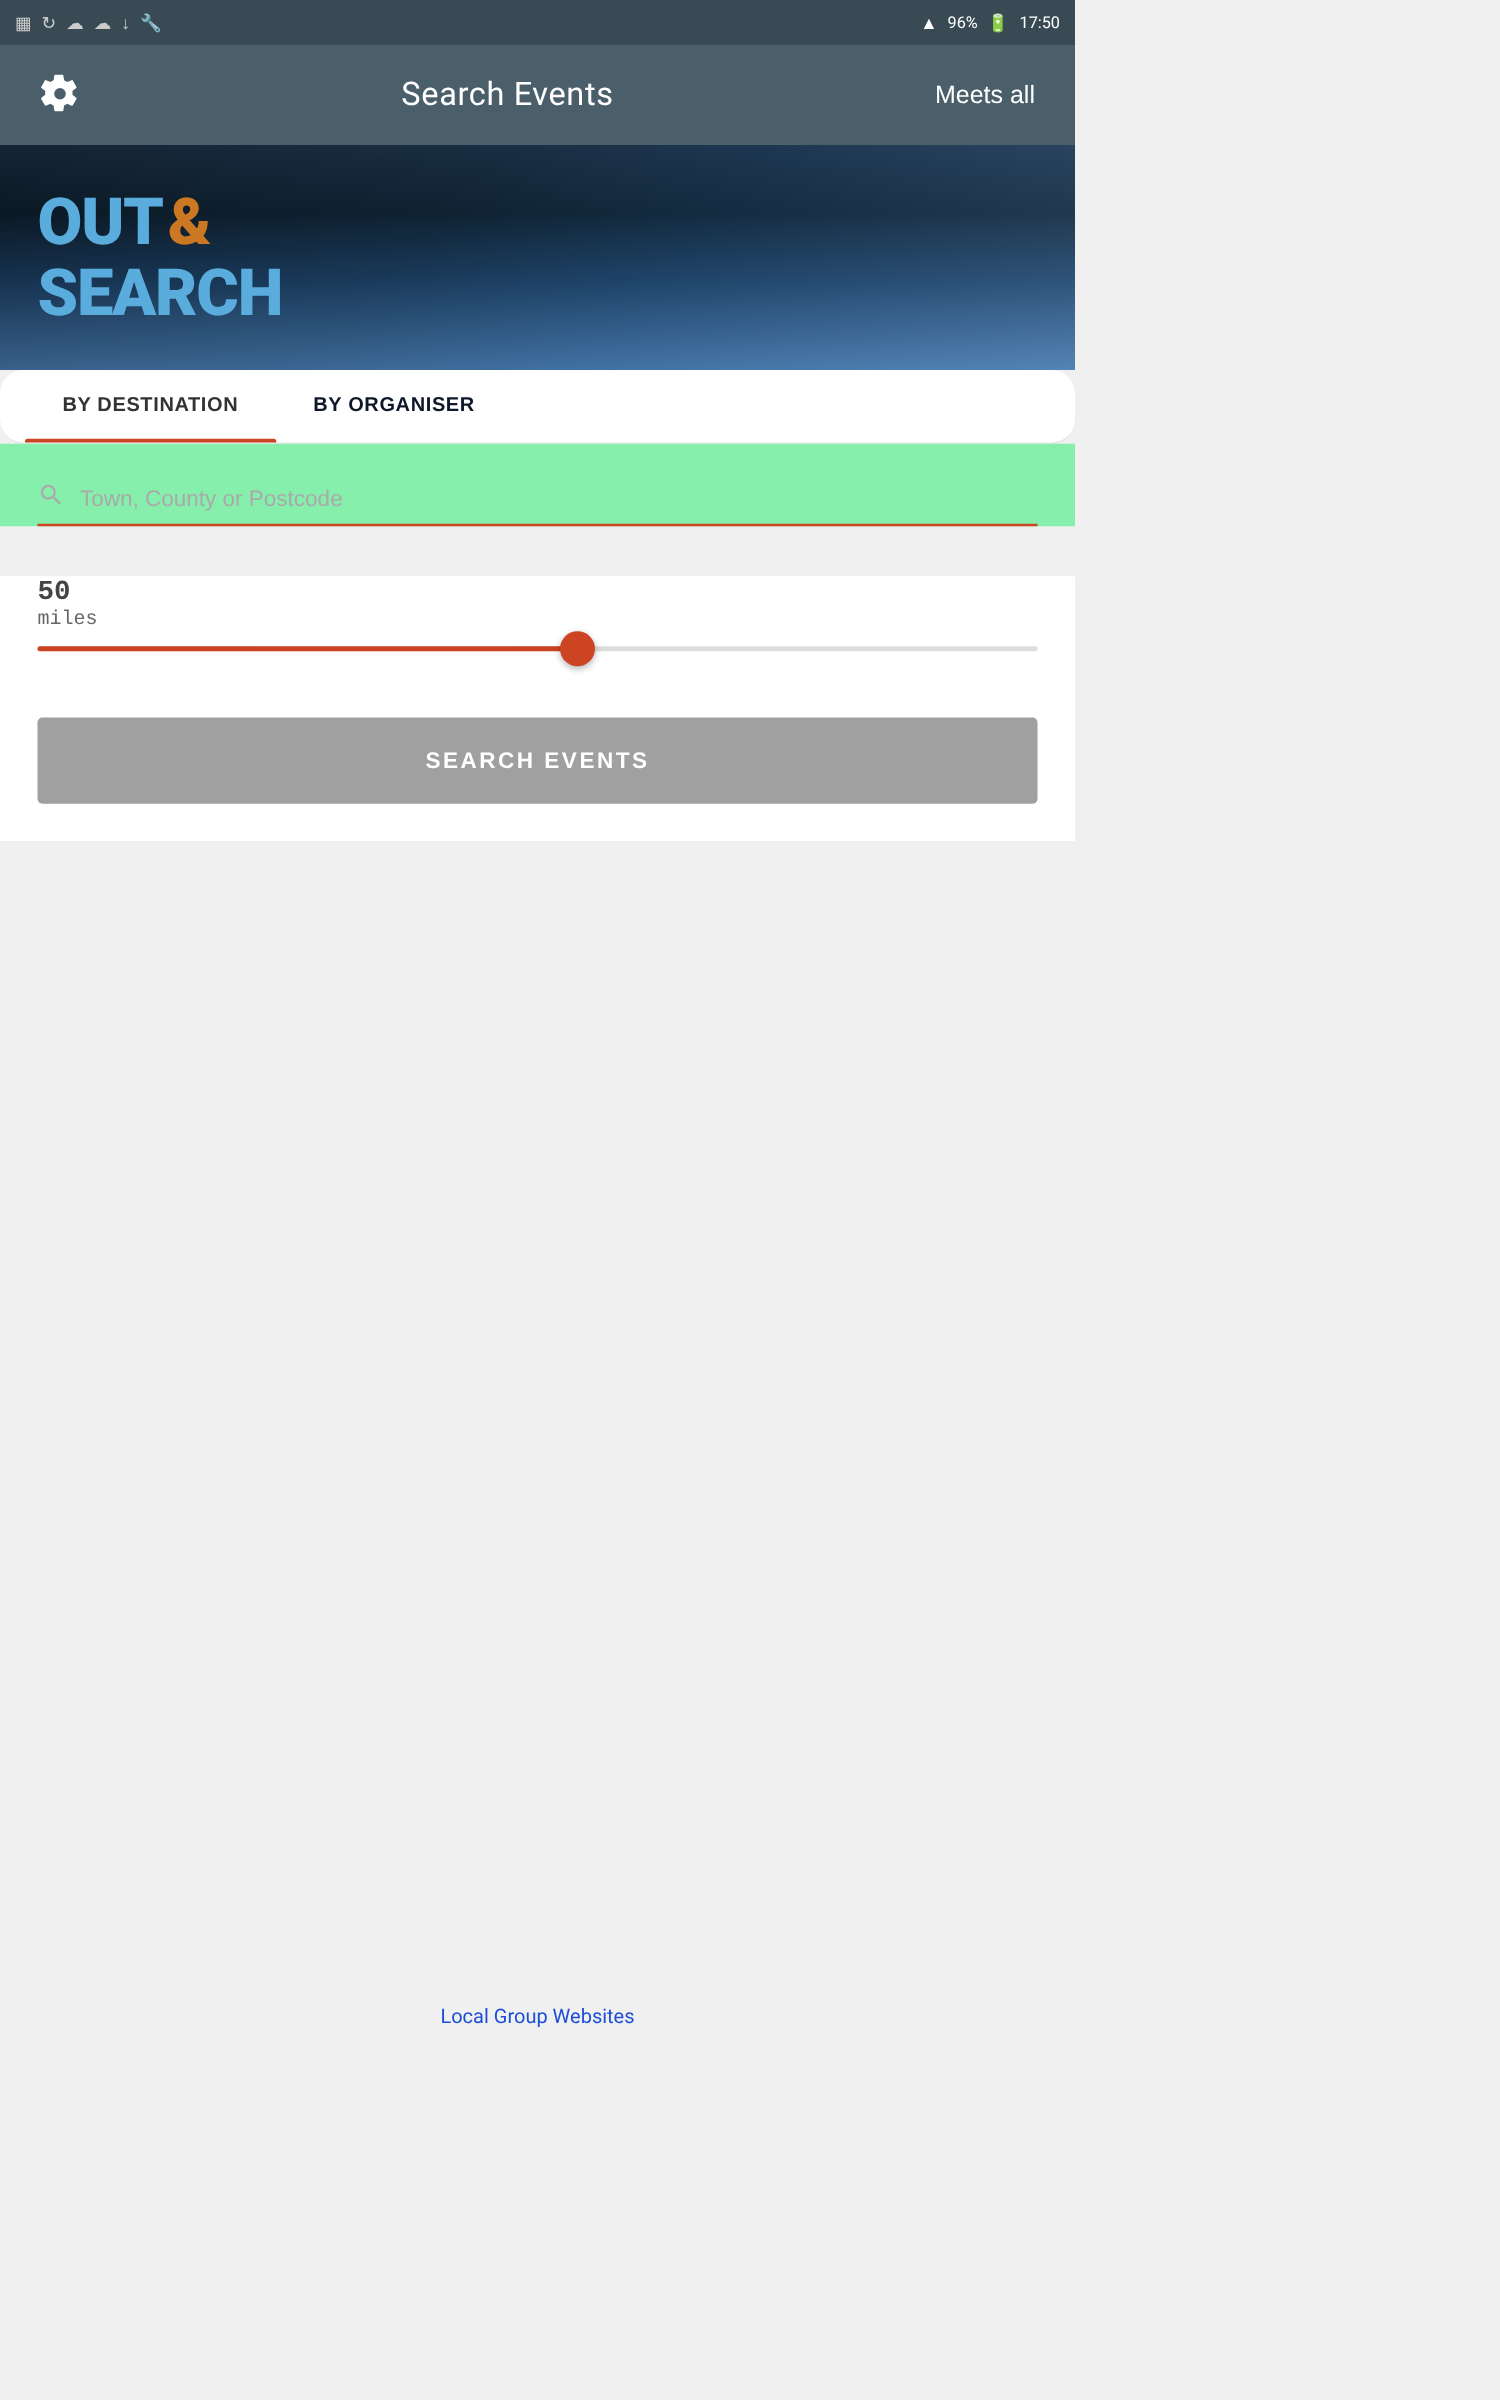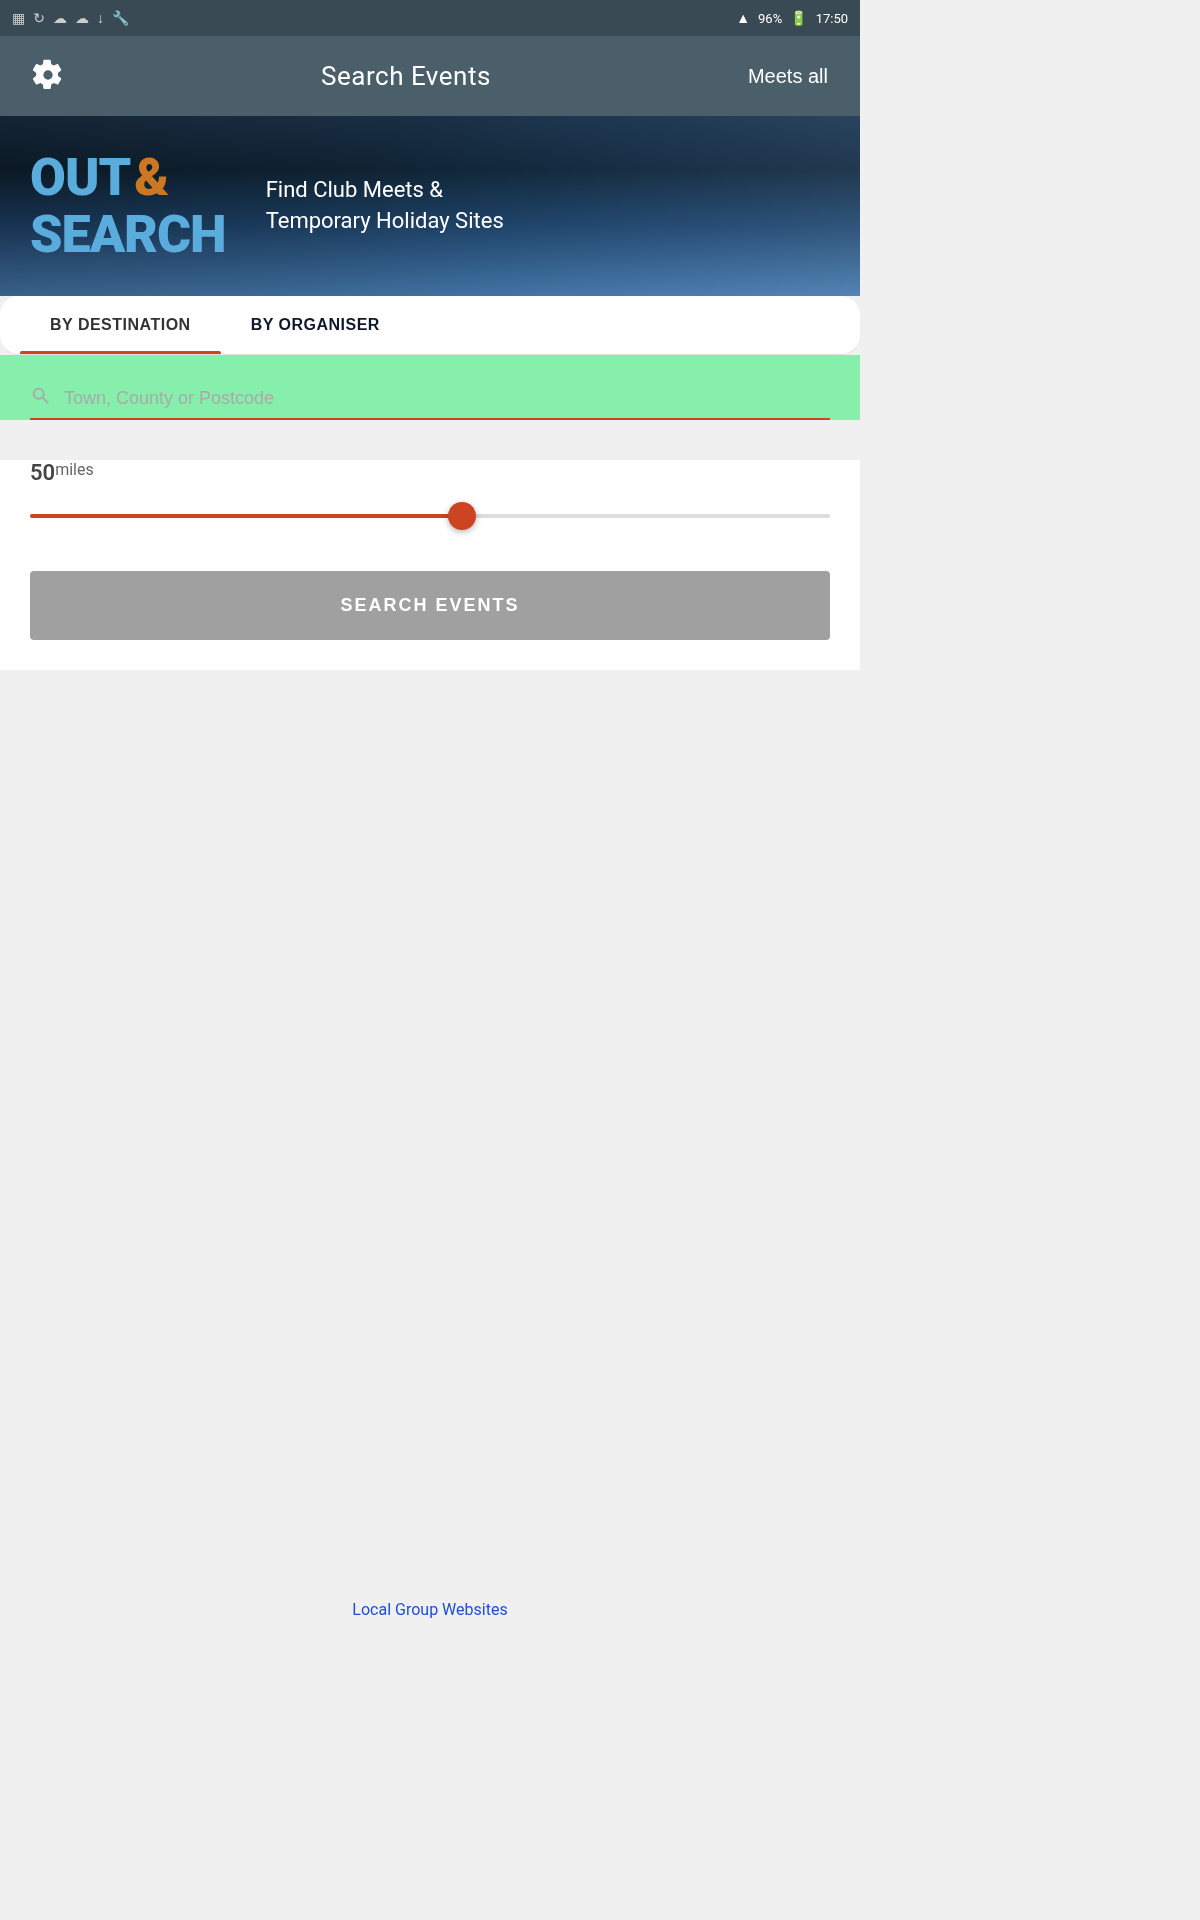--- a/index.html
+++ b/index.html
@@ -88,21 +88,20 @@
     .banner::before {
       content: '';
       position: absolute;
       top: 0; left: 0; right: 0; bottom: 0;
       background: linear-gradient(to bottom, #1a2a3a 0%, #0a1820 30%, #1a3a5a 60%, #4a7aaa 100%);
       opacity: 0.7;
     }
     .banner-content {
       display: flex;
       align-items: center;
-      gap: 40px;
       position: relative;
       z-index: 1;
       width: 100%;
     }
     .banner-logo {
       display: flex;
       flex-direction: column;
       line-height: 1.1;
     }
     .banner-logo-out {
@@ -191,22 +190,22 @@
       color: #aaa;
     }
 
     
     .slider-section {
       background: white;
       padding: 0 30px 30px 30px;
     }
     .slider-label {
       display: flex;
-      flex-direction: row;
-      margin-bottom: 16px;
+      flex-direction: column;
+      font-family: Liberation Mono, monospace;
     }
     .slider-value {
       font-size: 22px;
       font-weight: 600;
       color: #444;
     }
     .slider-unit {
       font-size: 16px;
       color: #666;
     }
@@ -324,24 +323,20 @@
 
 <div class="banner">
   <div class="banner-content">
     <div class="banner-logo">
       <div style="display:flex; align-items:baseline; gap:4px;">
         <span class="banner-logo-out">OUT</span>
         <span class="banner-logo-ampersand">&amp;</span>
       </div>
       <span class="banner-logo-about">SEARCH</span>
     </div>
-    <div class="banner-tagline">
-      <div>Find Club Meets &amp;</div>
-      <div>Temporary Holiday Sites</div>
-    </div>
   </div>
 </div>
 
 <div class="tabs-container">
   <button class="tab active">
     <span>BY DESTINATION</span>
   </button>
   <button class="tab">
     <span>BY ORGANISER</span>
   </button>

